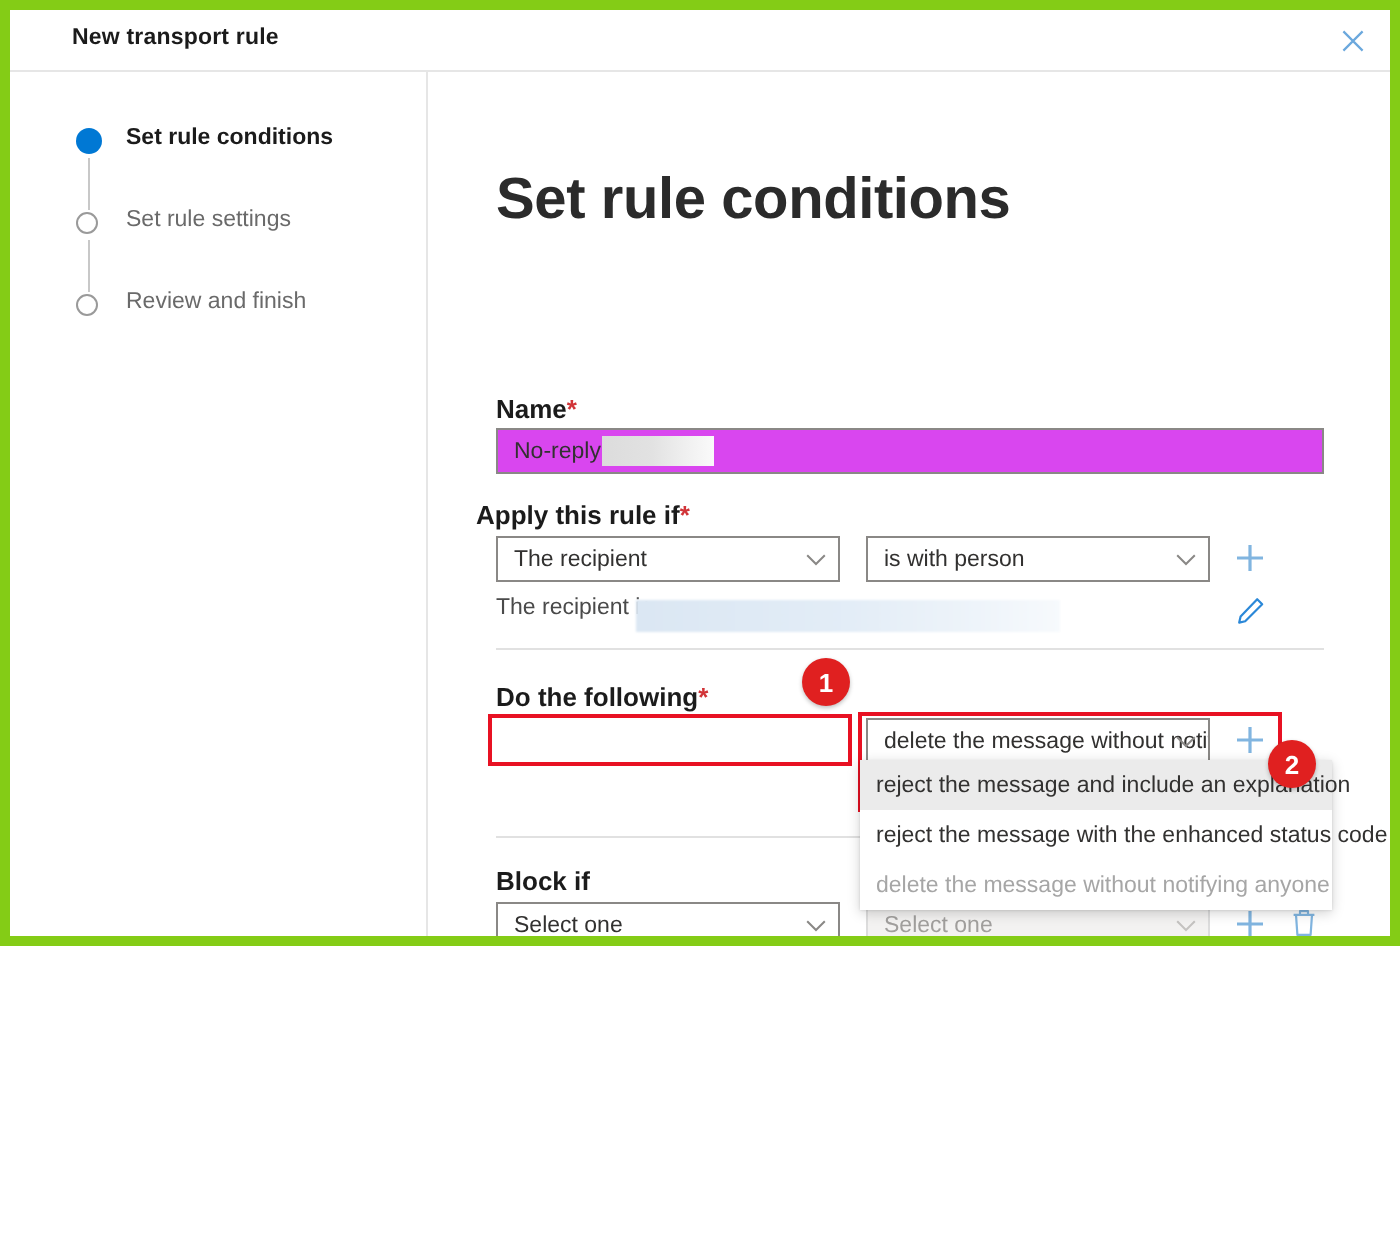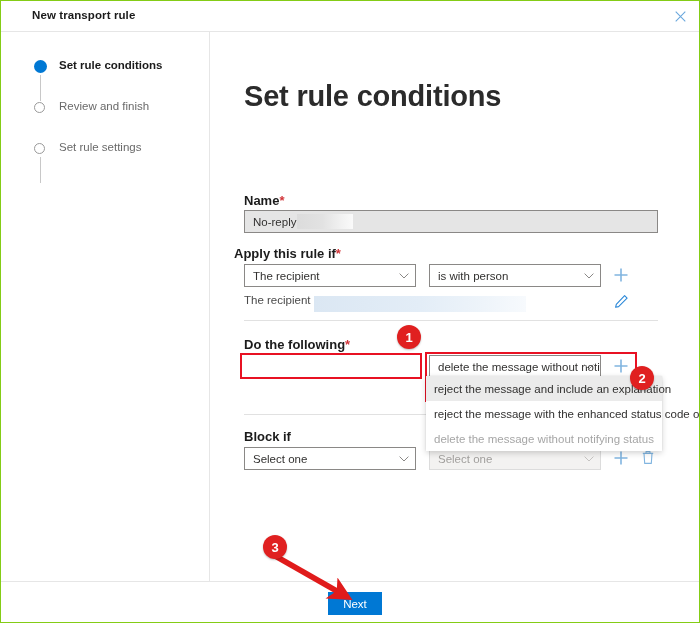--- a/index.html
+++ b/index.html
@@ -7,23 +7,23 @@
     padding: 0;
     background: #ffffff;
   }
   body {
     font-family: "Liberation Sans", sans-serif;
     -webkit-font-smoothing: antialiased;
   }
   #app {
     position: relative;
     width: 700px;
-    height: 623px;
-    box-sizing: border-box;
-    border: 1px solid #84cc16;
+    height: 473px;
+    box-sizing: border-box;
+    border: 5px solid #84cc16;
     background: #ffffff;
     overflow: hidden;
   }
 
   
   .titlebar {
     position: absolute;
     left: 0; top: 0;
     width: 100%;
     height: 31px;
@@ -148,21 +148,21 @@
     color: #1b1b1b;
     white-space: nowrap;
   }
   .req { color: #d13438; font-weight: bold; }
 
   .textbox {
     position: absolute;
     box-sizing: border-box;
     height: 23px;
     border: 1px solid #8a8886;
-    background: #e5e5e5;
+    background: #d946ef;
     font-size: 11.5px;
     color: #323130;
     display: flex;
     align-items: center;
     padding: 0 8px;
     white-space: nowrap;
     overflow: hidden;
   }
   .dropdown {
     position: absolute;
@@ -311,30 +311,30 @@
         <div class="step-marker">
           <div class="dot-filled"></div>
           <div class="connector"></div>
         </div>
         <div class="step-label active">Set rule conditions</div>
       </div>
 
       <div class="step">
         <div class="step-marker">
           <div class="dot-hollow"></div>
+          <div class="connector"></div>
         </div>
-        <div class="step-label">Review and finish</div>
+        <div class="step-label">Set rule settings</div>
       </div>
 
       <div class="step">
         <div class="step-marker">
           <div class="dot-hollow"></div>
-          <div class="connector"></div>
         </div>
-        <div class="step-label">Set rule settings</div>
+        <div class="step-label">Review and finish</div>
       </div>
 
     </div>
   </div>
 
   <div class="content">
 
     <div class="page-title">Set rule conditions</div>
 
     <div class="field-label" style="left:33px; top:161px;">
@@ -432,21 +432,21 @@
   </div>
 
   <div class="flyout">
     <div class="flyout-item hover">
       <span>reject the message and include an explanation</span>
     </div>
     <div class="flyout-item">
       <span>reject the message with the enhanced status code of</span>
     </div>
     <div class="flyout-item muted">
-      <span>delete the message without notifying status</span>
+      <span>delete the message without notifying anyone</span>
     </div>
   </div>
 
   <div class="footer"></div>
   <div class="next-btn">Next</div>
 
   <div class="hl-box" style="left:239px; top:352px; width:182px; height:26px;"></div>
   <div class="hl-box" style="left:424px; top:351px; width:212px; height:50px;"></div>
 
   <div class="badge" style="left:396px; top:324px;">1</div>

